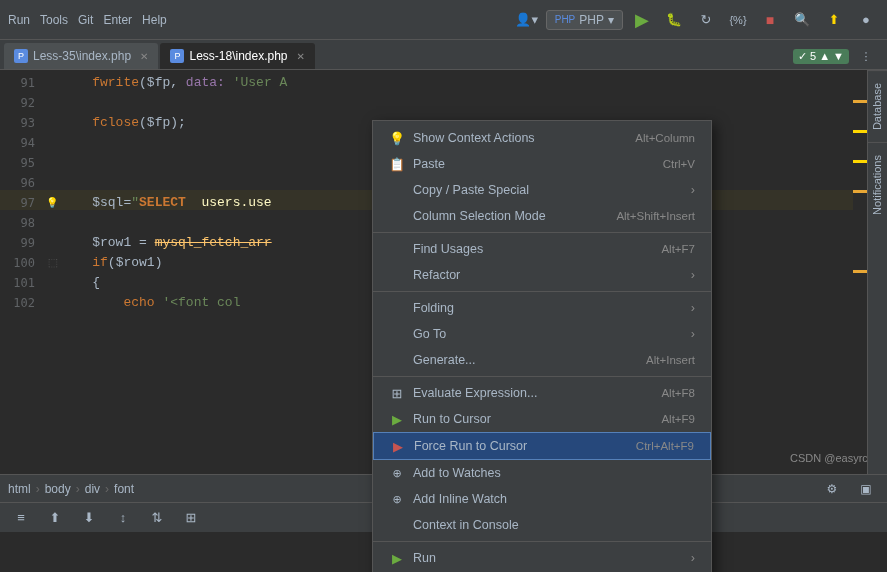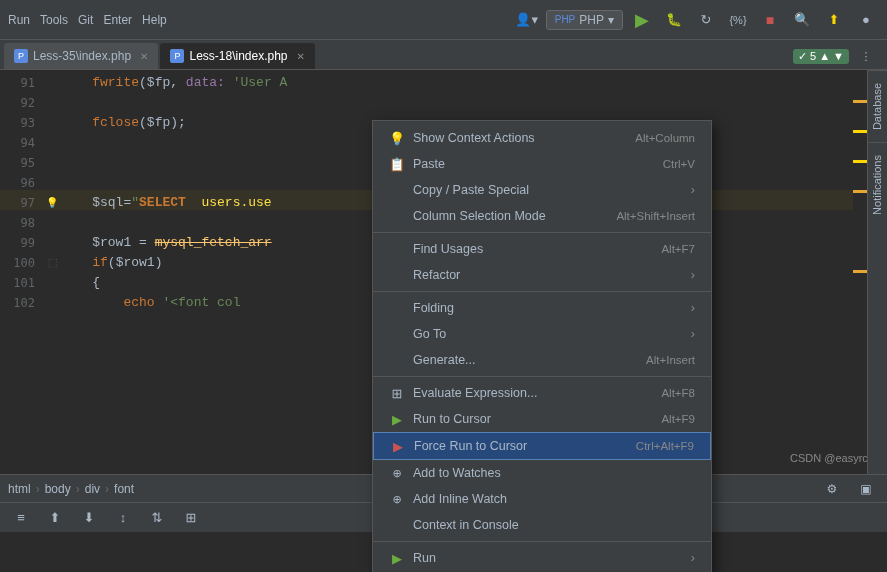--- a/index.html
+++ b/index.html
@@ -283,21 +283,21 @@
       <div class="line-code"></div>
     </div>
     <div class="code-line">
       <div class="line-num">96</div>
       <div class="gutter-icon"></div>
       <div class="line-code"></div>
     </div>
     <div class="code-line" style="background: rgba(255,215,0,0.05);">
       <div class="line-num">97</div>
       <div class="gutter-icon" style="color:#ffd700;">💡</div>
-      <div class="line-code">    $sql=<span class="kw-str">"</span><span class="kw-select">SELECT</span>  <span style="color:#fde047">users.use</span></div>
+      <div class="line-code">    $sql=<span class="kw-str">"</span><span class="kw-select">SELECT</span>  <span style="color:#fef9c3">users.use</span></div>
     </div>
     <div class="code-line">
       <div class="line-num">98</div>
       <div class="gutter-icon"></div>
     </div>
     <div class="code-line">
       <div class="line-num">99</div>
       <div class="gutter-icon"></div>
       <div class="line-code">    $row1 = <span class="kw-func" style="text-decoration:line-through">mysql_fetch_arr</span></div>
     </div>

